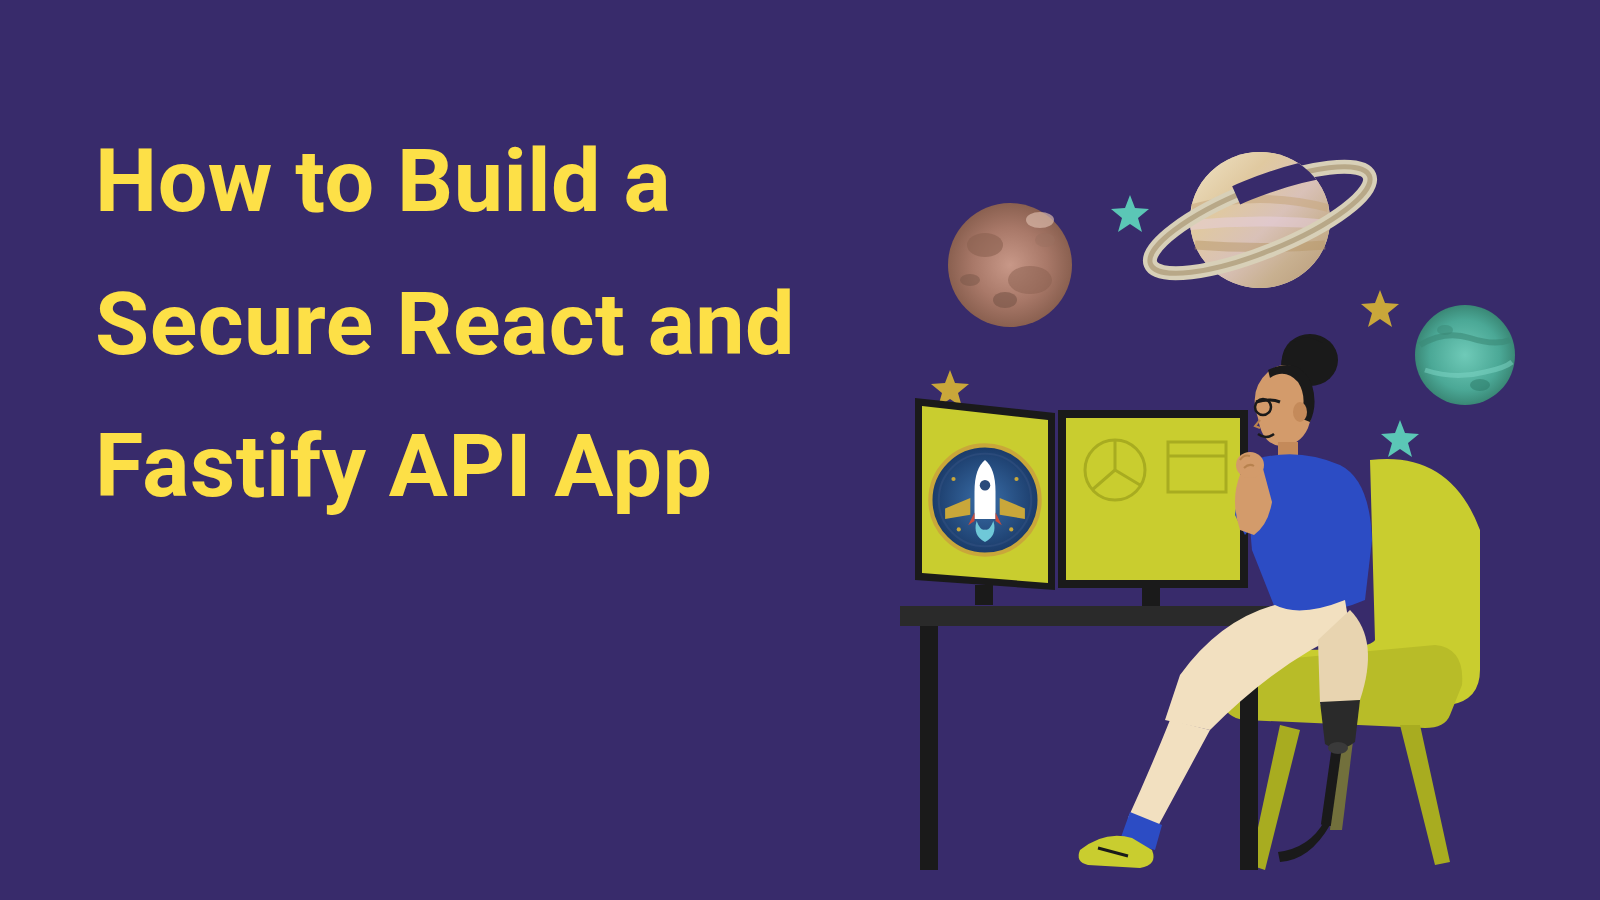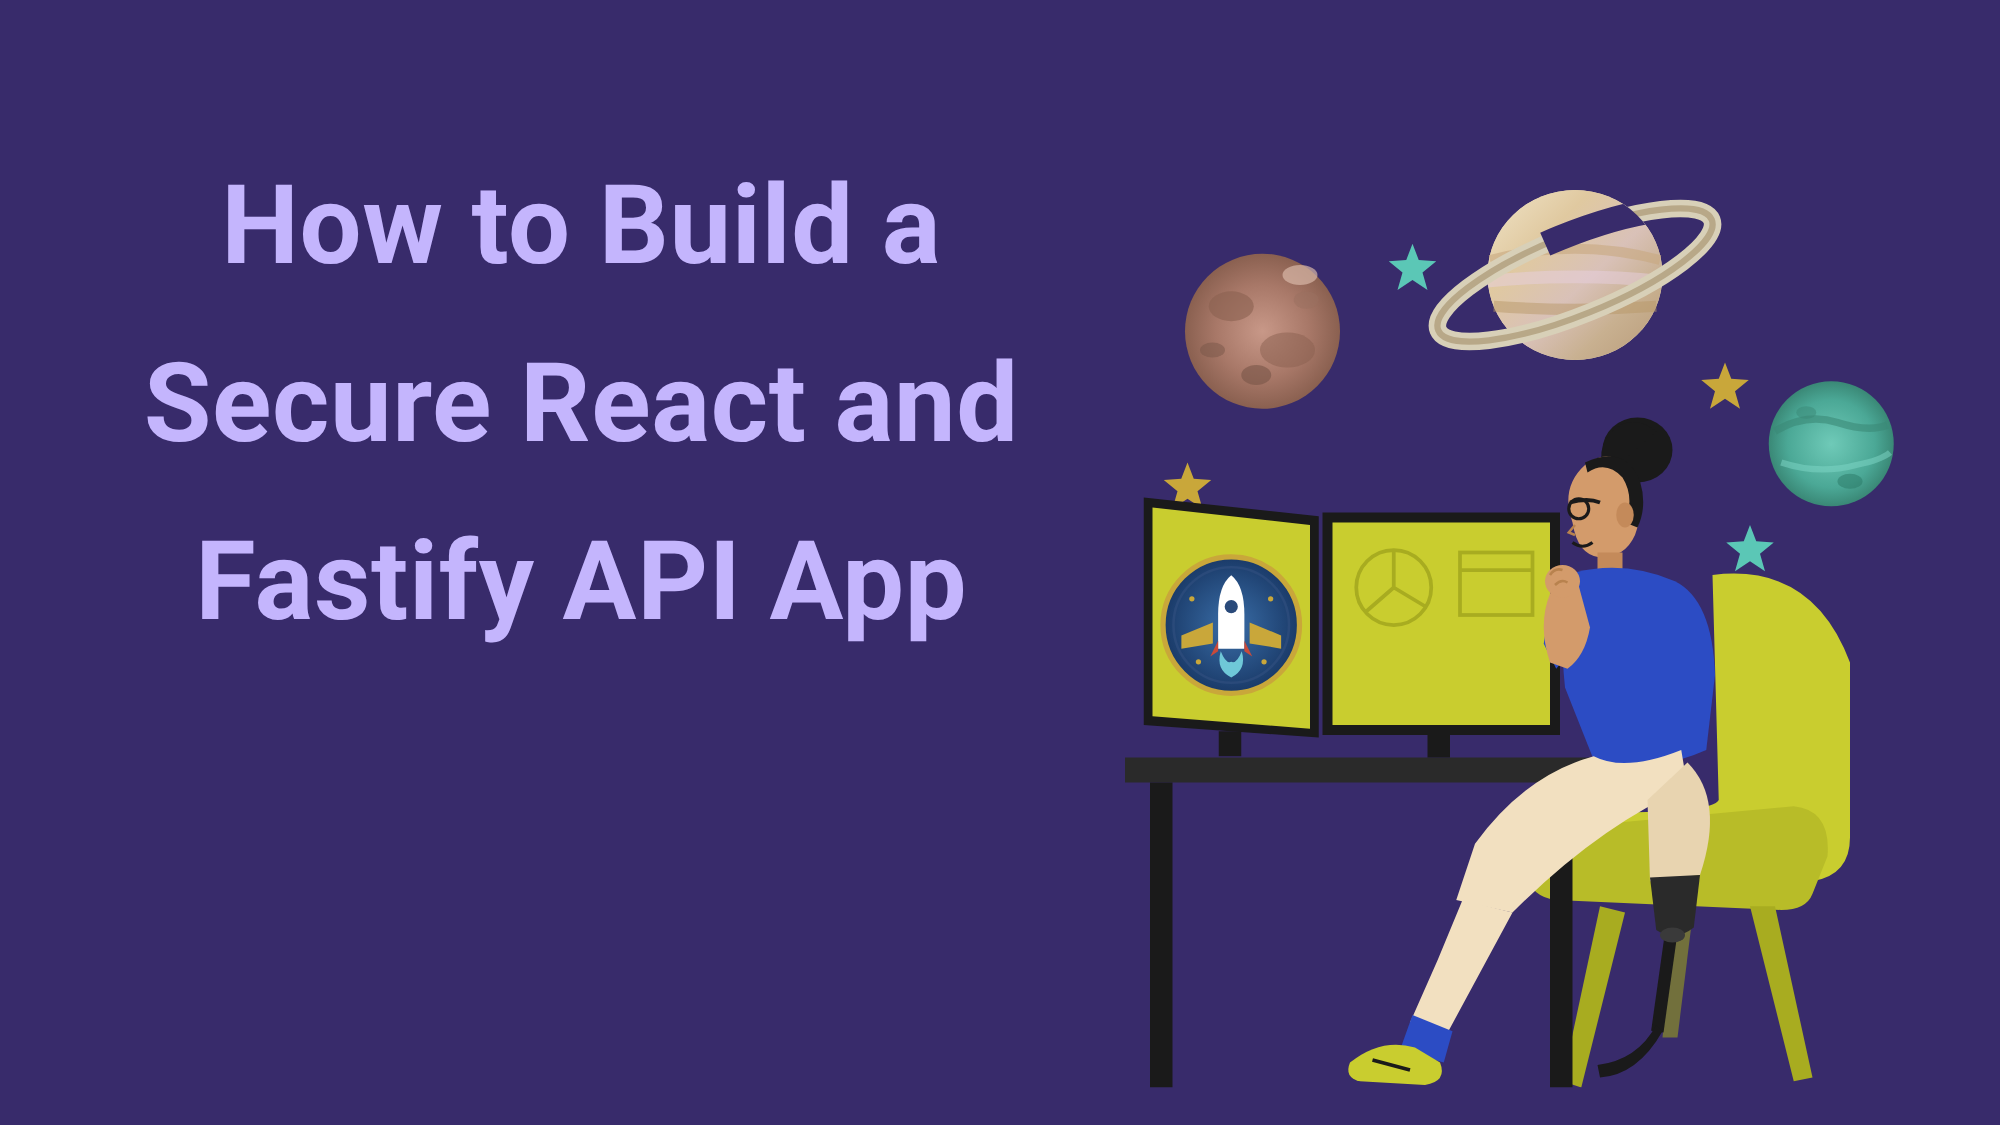--- a/index.html
+++ b/index.html
@@ -7,25 +7,25 @@
   body {
     background: #382b6b;
     font-family: -apple-system, BlinkMacSystemFont, "Segoe UI", Roboto, "Helvetica Neue", Arial, sans-serif;
     position: relative;
   }
   .title {
     position: absolute;
     left: 95px;
     top: 110px;
     width: 740px;
-    color: #c4b5fd;
+    color: #fde047;
     font-size: 88px;
     font-weight: 700;
     line-height: 1.62;
-    text-align: center;
+    text-align: left;
     letter-spacing: 0.5px;
   }
   .illustration {
     position: absolute;
     right: 40px;
     top: 130px;
     width: 680px;
     height: 740px;
   }
 </style>

